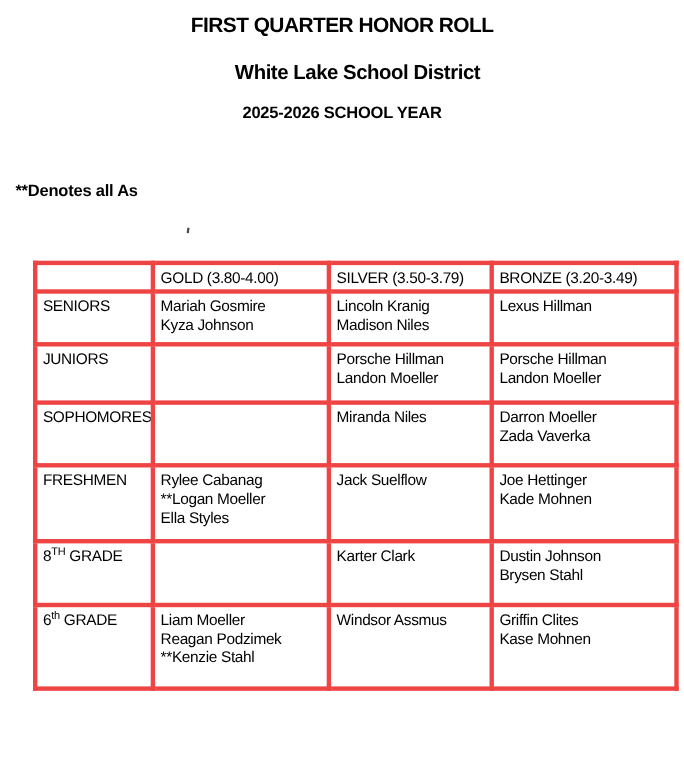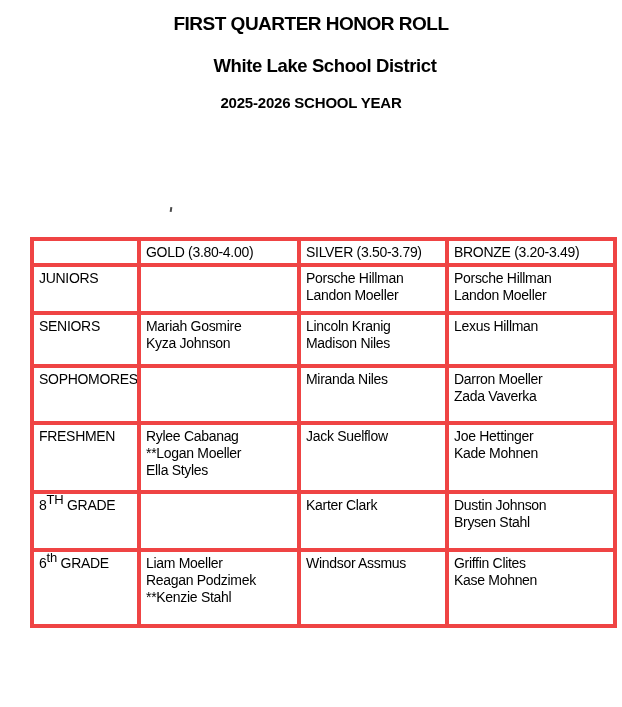--- a/index.html
+++ b/index.html
@@ -68,81 +68,82 @@
   thead tr { height: 25px; }
   tbody tr:nth-child(1) { height: 48px; }
   tbody tr:nth-child(2) { height: 53px; }
   tbody tr:nth-child(3) { height: 57px; margin-top: 48px; }
   tbody tr:nth-child(4) { height: 69px; }
   tbody tr:nth-child(5) { height: 58px; }
   tbody tr:nth-child(6) { height: 76px; }
   tbody tr:nth-child(7) { height: 65px; }
 
   td.row-label sup {
-    font-size: 13px;
+    font-size: 10px;
     vertical-align: super;
     line-height: 0;
     letter-spacing: -0.2px;
   }
   .student { white-space: nowrap; }
 </style>
 </head>
 <body>
 
 <div class="page">
 
   <div class="doc-title">FIRST QUARTER HONOR ROLL</div>
 
   <div class="doc-subtitle">White Lake School District</div>
 
   <div class="doc-year">2025-2026 SCHOOL YEAR</div>
 
+  <div class="doc-note">**Denotes all As</div>
 
   <div class="artifact"></div>
 
   <table class="honor-roll">
     <colgroup>
       <col style="width:107px">
       <col style="width:160px">
       <col style="width:148px">
       <col style="width:168px">
     </colgroup>
     <thead>
       <tr>
         <td></td>
         <td>GOLD (3.80-4.00)</td>
         <td>SILVER (3.50-3.79)</td>
         <td>BRONZE (3.20-3.49)</td>
       </tr>
     </thead>
     <tbody>
         <tr>
-          <td class="row-label">JUNIORS</td>
-          <td></td>
-          <td>
-            <div class="student">Porsche Hillman</div>
-            <div class="student">Landon Moeller</div>
-          </td>
-          <td>
-            <div class="student">Porsche Hillman</div>
-            <div class="student">Landon Moeller</div>
-          </td>
-        </tr>
-        <tr>
           <td class="row-label">SENIORS</td>
           <td>
             <div class="student">Mariah Gosmire</div>
             <div class="student">Kyza Johnson</div>
           </td>
           <td>
             <div class="student">Lincoln Kranig</div>
             <div class="student">Madison Niles</div>
           </td>
           <td>
             <div class="student">Lexus Hillman</div>
+          </td>
+        </tr>
+        <tr>
+          <td class="row-label">JUNIORS</td>
+          <td></td>
+          <td>
+            <div class="student">Porsche Hillman</div>
+            <div class="student">Landon Moeller</div>
+          </td>
+          <td>
+            <div class="student">Porsche Hillman</div>
+            <div class="student">Landon Moeller</div>
           </td>
         </tr>
         <tr>
           <td class="row-label">SOPHOMORES</td>
           <td></td>
           <td>
             <div class="student">Miranda Niles</div>
           </td>
           <td>
             <div class="student">Darron Moeller</div>

